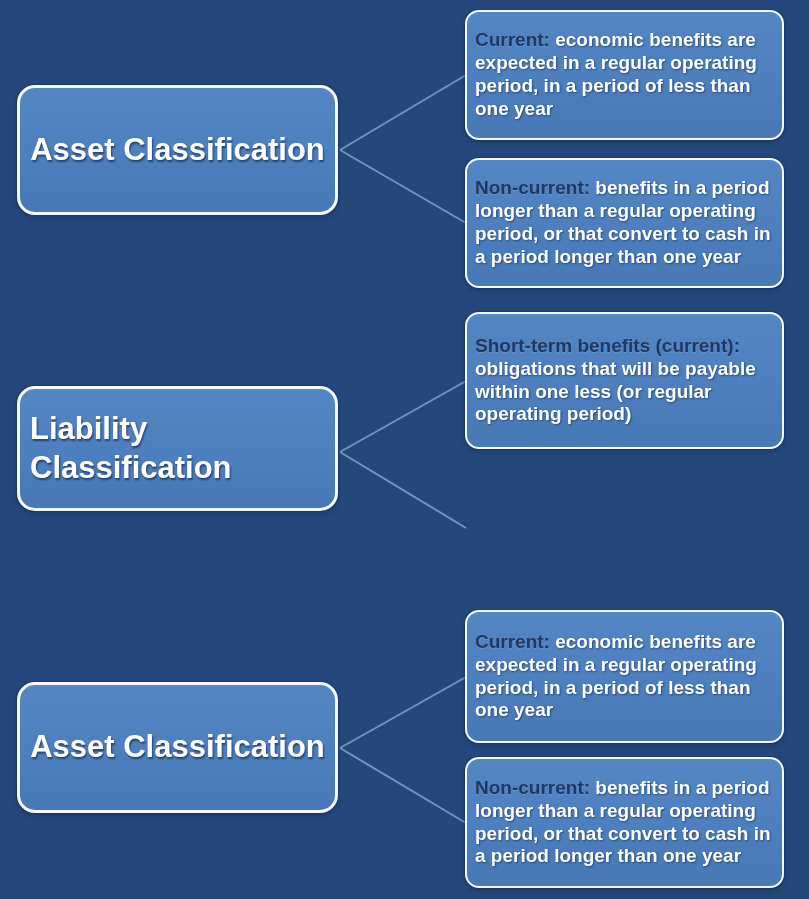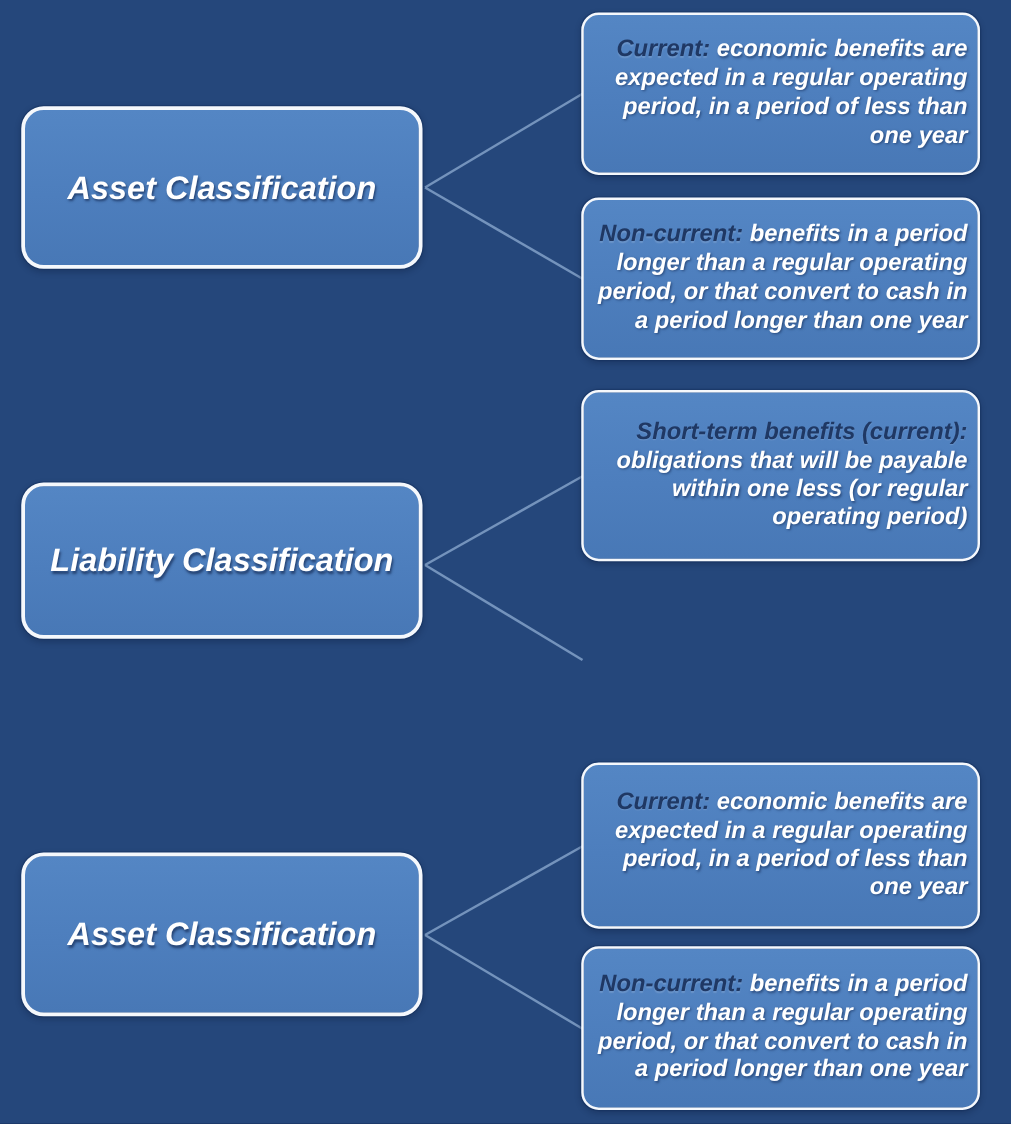--- a/index.html
+++ b/index.html
@@ -33,39 +33,38 @@
   }
   .node{
     position:absolute;
     box-sizing:border-box;
     background:linear-gradient(180deg,#5486c4 0%,#4d7ebd 55%,#4878b6 100%);
     border:3px solid var(--node-border);
     border-radius:16px;
     display:flex;
     align-items:center;
     justify-content:center;
-    text-align:right;
+    text-align:left;
     box-shadow:0 0 0 1px rgba(18,42,86,.35), 0 2px 5px rgba(5,20,50,.3);
-    font-style:italic;
   }
   .parent-node{
     left:17px;
     width:321px;
     border-radius:18px;
   }
   .child-node{
     left:465px;
     width:319px;
     border-width:2.5px;
     border-radius:14px;
     padding:4px 8px;
   }
   .parent-label{
     color:var(--body-text);
-    font-size:26px;
+    font-size:31px;
     font-weight:bold;
     line-height:1.25;
     text-shadow:1px 2px 2px rgba(15,35,75,.65);
     padding:0 10px;
   }
   .child-text{
     margin:0;
     font-size:19px;
     font-weight:bold;
     line-height:1.2;

